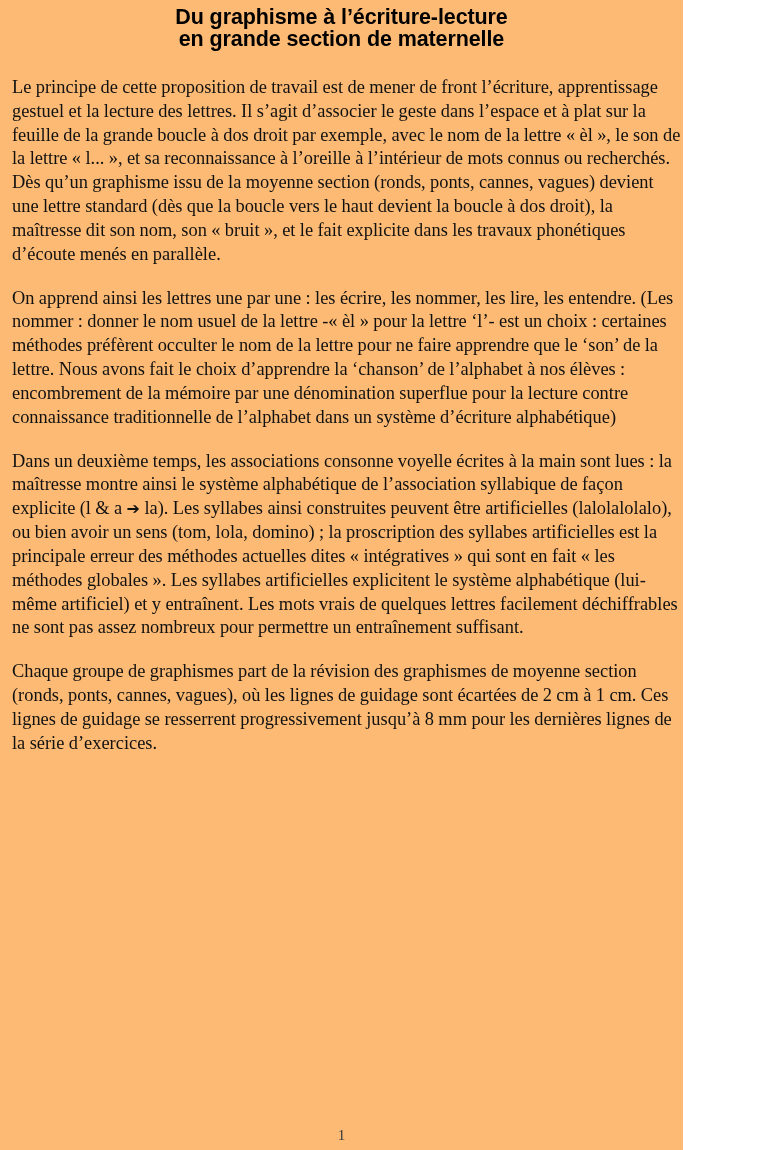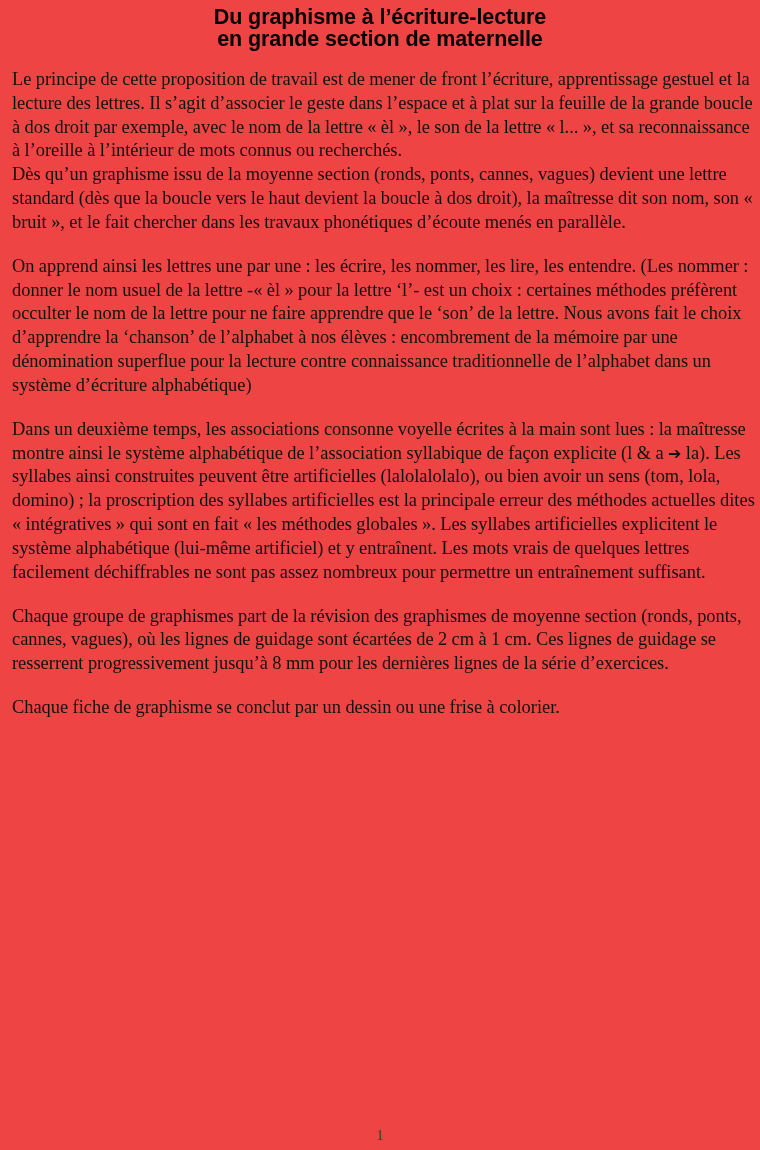--- a/index.html
+++ b/index.html
@@ -2,23 +2,23 @@
 <html><head>
 <meta charset="utf-8">
 <style>
   html, body {
     margin: 0;
     padding: 0;
     background: #ffffff;
   }
   .page {
     position: relative;
-    width: 760px;
+    width: 683px;
     height: 1150px;
-    background: #ef4444;
+    background: #fdba74;
     overflow: hidden;
   }
   .title-block {
     padding-top: 4px;
     text-align: center;
   }
   .title-line {
     font-family: "Liberation Sans", sans-serif;
     font-weight: bold;
     font-size: 21.5px;
@@ -26,21 +26,21 @@
     letter-spacing: -0.1px;
     line-height: 1.0;
   }
   .title-line.first {
     margin-top: 3px;
   }
   .title-line.second {
     text-align: center;
   }
   .body-area {
-    margin-top: 18px;
+    margin-top: 26px;
     padding-left: 12px;
   }
   p.para {
     font-family: "Liberation Serif", "DejaVu Serif", serif;
     font-size: 18.4px;
     line-height: 1.295;
     color: #111111;
     margin: 0;
     text-align: left;
     word-spacing: -0.2px;
@@ -75,28 +75,27 @@
 
   <div class="title-block">
     <div class="title-line first">Du graphisme à l’écriture-lecture</div>
     <div class="title-line second">en grande section de maternelle</div>
   </div>
 
   <div class="body-area">
 
     <p class="para tight">Le principe de cette proposition de travail est de mener de front l’écriture, apprentissage gestuel et la lecture des lettres. Il s’agit d’associer le geste dans l’espace et à plat sur la feuille de la grande boucle à dos droit par exemple, avec le nom de la lettre « èl », le son de la lettre « l... », et sa reconnaissance à l’oreille à l’intérieur de mots connus ou recherchés.</p>
 
-    <p class="para tight">Dès qu’un graphisme issu de la moyenne section (ronds, ponts, cannes, vagues) devient une lettre standard (dès que la boucle vers le haut devient la boucle à dos droit), la maîtresse dit son nom, son « bruit », et le fait chercher dans les travaux phonétiques d’écoute menés en parallèle.</p>
+    <p class="para tight">Dès qu’un graphisme issu de la moyenne section (ronds, ponts, cannes, vagues) devient une lettre standard (dès que la boucle vers le haut devient la boucle à dos droit), la maîtresse dit son nom, son « bruit », et le fait explicite dans les travaux phonétiques d’écoute menés en parallèle.</p>
 
     <p class="para gap">On apprend ainsi les lettres une par une : les écrire, les nommer, les lire, les entendre. (Les nommer : donner le nom usuel de la lettre -« èl » pour la lettre ‘l’- est un choix : certaines méthodes préfèrent occulter le nom de la lettre pour ne faire apprendre que le ‘son’ de la lettre. Nous avons fait le choix d’apprendre la ‘chanson’ de l’alphabet à nos élèves : encombrement de la mémoire par une dénomination superflue pour la lecture contre connaissance traditionnelle de l’alphabet dans un système d’écriture alphabétique)</p>
 
     <p class="para gap"><span>Dans un deuxième temps, les associations consonne voyelle écrites à la main sont lues : la maîtresse montre ainsi le système alphabétique de l’association syllabique de façon explicite (l &amp; a </span><span class="arrow-glyph">➔</span><span> la). Les syllabes ainsi construites peuvent être artificielles (lalolalolalo), ou bien avoir un sens (tom, lola, domino) ; la proscription des syllabes artificielles est la principale erreur des méthodes actuelles dites « intégratives » qui sont en fait « les méthodes globales ». Les syllabes artificielles explicitent le système alphabétique (lui-même artificiel) et y entraînent. Les mots vrais de quelques lettres facilement déchiffrables ne sont pas assez nombreux pour permettre un entraînement suffisant.</span></p>
 
 
     <p class="para gap">Chaque groupe de graphismes part de la révision des graphismes de moyenne section (ronds, ponts, cannes, vagues), où les lignes de guidage sont écartées de 2 cm à 1 cm. Ces lignes de guidage se resserrent progressivement jusqu’à 8 mm pour les dernières lignes de la série d’exercices.</p>
 
-    <p class="para gap">Chaque fiche de graphisme se conclut par un dessin ou une frise à colorier.</p>
 
   </div>
 
   <div class="page-number">1</div>
 
 </div>
 
 </body></html>

